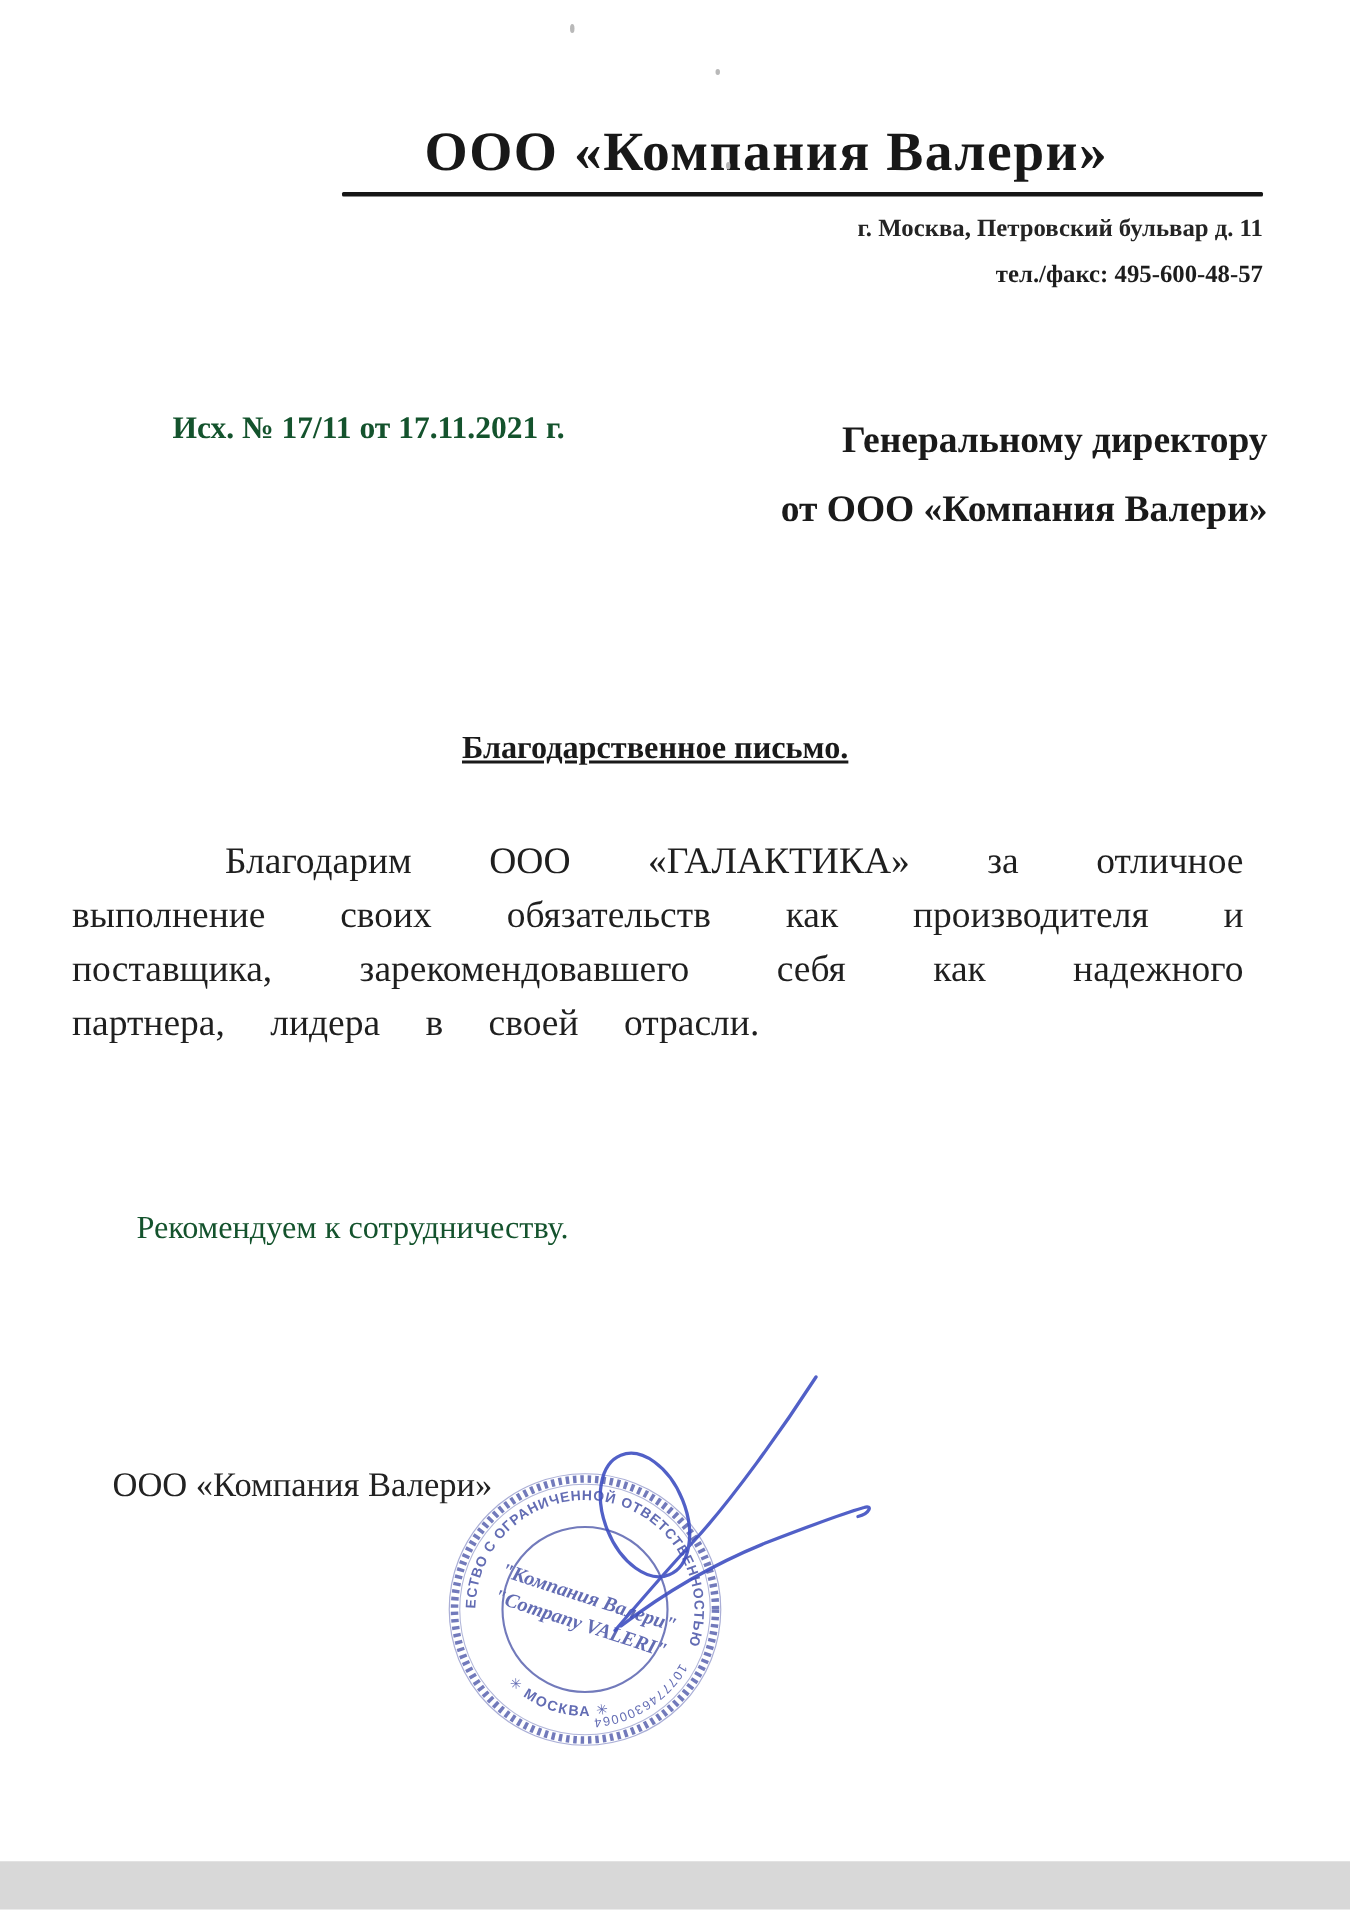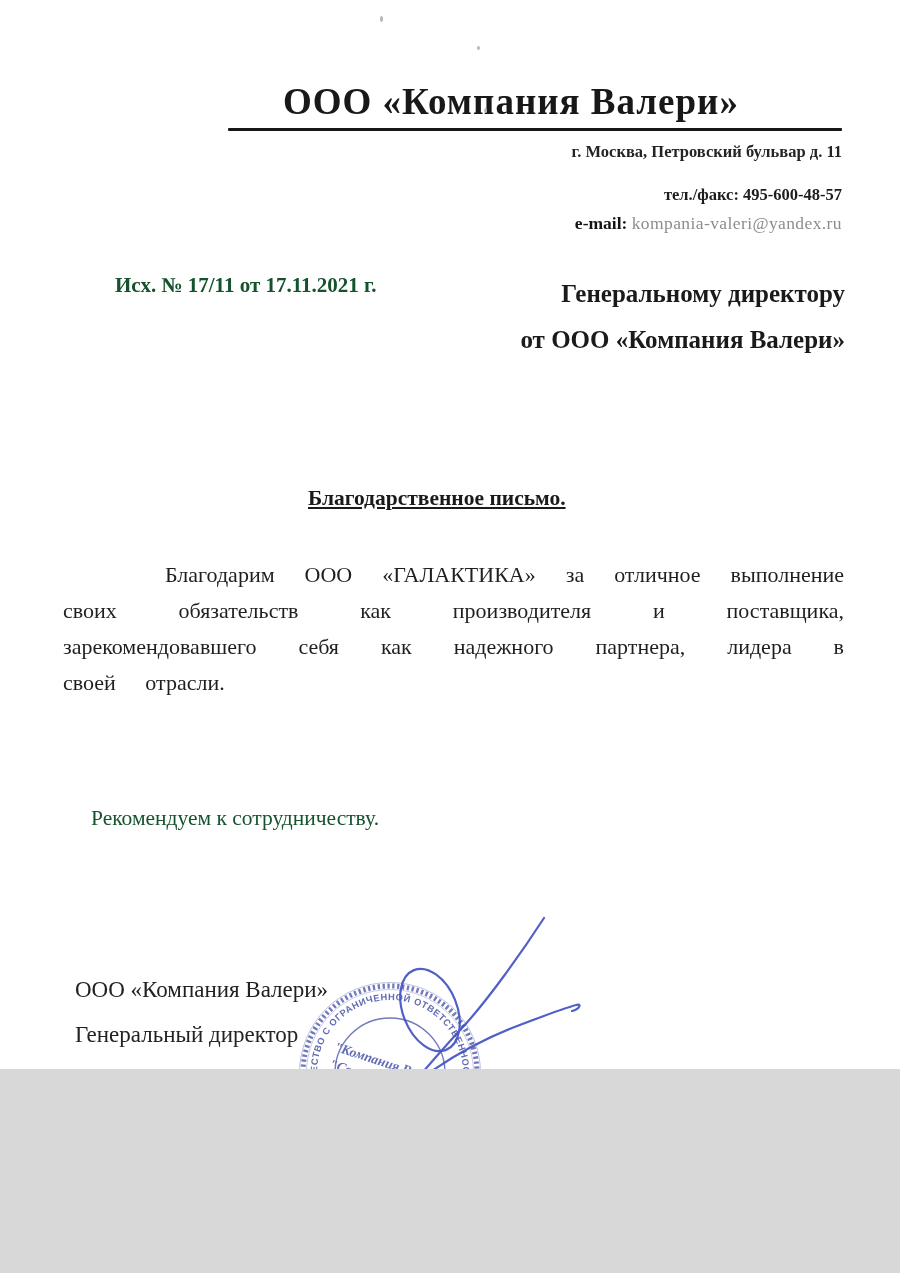--- a/index.html
+++ b/index.html
@@ -1,57 +1,57 @@
 <!DOCTYPE html>
 <html><head>
 <meta charset="utf-8">
 <style>
   html,body{margin:0;padding:0;background:#d8d8d8;}
   .page{
     position:relative;
-    width:900px;height:1069px;
+    width:900px;height:1241px;
     margin:0 auto;
     background:#ffffff;
     font-family:"Liberation Serif","DejaVu Serif",serif;
     color:#1c1c1c;
     overflow:hidden;
   }
   .abs{position:absolute;}
   .letterhead-title{
     left:283px;top:80px;
     font-size:37px;font-weight:bold;
     letter-spacing:1px;white-space:nowrap;
     color:#181818;
   }
   .letterhead-rule{
     left:228px;top:128px;width:614px;height:3px;
     background:#161616;border-radius:1px;
   }
   .contact-block{right:58px;top:142px;text-align:right;}
   .company-address{font-size:16.5px;font-weight:600;color:#242424;}
-  .company-phone{font-size:16.5px;font-weight:bold;color:#1d1d1d;margin-top:23px;}
+  .company-phone{font-size:16.5px;font-weight:bold;color:#1d1d1d;margin-top:11px;}
   .email-line{font-size:17.5px;margin-top:8px;}
   .email-label{font-weight:bold;color:#141414;}
   .email-value{color:#8d8d8d;letter-spacing:.4px;}
   .reference-number{
     left:115px;top:273px;
     font-size:21px;font-weight:bold;white-space:nowrap;color:#14532d;
   }
   .recipient-block{
     right:55px;top:271px;text-align:right;
     font-size:25px;font-weight:bold;line-height:45.5px;
     color:#1a1a1a;white-space:nowrap;
   }
   .subject-line{
     left:308px;top:486px;
     font-size:21.5px;font-weight:bold;white-space:nowrap;color:#1a1a1a;text-decoration:underline;
   }
   .body-paragraph{
-    left:63px;width:781px;
-    font-size:22px;line-height:36px;
+    left:48px;width:781px;
+    font-size:25px;line-height:36px;
     text-align:justify;text-indent:102px;
     word-spacing:24px;
     color:#1f1f1f;
   }
   .bp1{top:557px;}
   .bp2{top:701px;}
   .body-line-recommend{
     left:67px;top:806px;
     font-size:21.5px;color:#14532d;white-space:nowrap;margin-left:24px;
   }
@@ -71,41 +71,36 @@
 <body>
 
 <div class="page">
 
   <div class="abs letterhead-title">ООО «Компания Валери»</div>
   <div class="abs letterhead-rule"></div>
 
   <div class="abs contact-block">
     <div class="company-address">г. Москва, Петровский бульвар д. 11</div>
     <div class="company-phone">тел./факс: 495-600-48-57</div>
-    <div class="email-line">
-      <span class="email-label">e-mail:</span>
-      <span class="email-value">kompania-valeri@yandex.ru</span>
-    </div>
   </div>
 
   <div class="abs reference-number">Исх. № 17/11 от 17.11.2021 г.</div>
 
   <div class="abs recipient-block">
     <div>Генеральному директору</div>
     <div>от ООО «Компания Валери»</div>
   </div>
 
   <div class="abs subject-line">Благодарственное письмо.</div>
 
   <div class="abs body-paragraph bp1">Благодарим ООО «ГАЛАКТИКА» за отличное выполнение своих обязательств как производителя и поставщика, зарекомендовавшего себя как надежного партнера, лидера в своей отрасли.</div>
   <div class="abs body-line-recommend">Рекомендуем к сотрудничеству.</div>
 
   <div class="abs signature-block">
     <div>ООО «Компания Валери»</div>
-    <div>Генеральный директор</div>
   </div>
 
   <svg class="abs stamp-svg" width="184" height="184" viewBox="0 0 184 184" color="#5761ae">
     <defs>
       <path id="ringPath" d="M 19,92 A 73,73 0 1 1 165,92 A 73,73 0 1 1 19,92" fill="none"></path>
       <path id="bottomArc" d="M 21,92 A 71,71 0 0 0 163,92" fill="none"></path>
     </defs>
     <circle cx="92" cy="92" r="90.5" fill="none" stroke="currentColor" stroke-width="0.8" opacity="0.55"></circle>
     <circle cx="92" cy="92" r="87" fill="none" stroke="currentColor" stroke-width="5" stroke-dasharray="2.3 2.6" opacity="0.9"></circle>
     <circle cx="92" cy="92" r="83.5" fill="none" stroke="currentColor" stroke-width="0.7" opacity="0.5"></circle>

